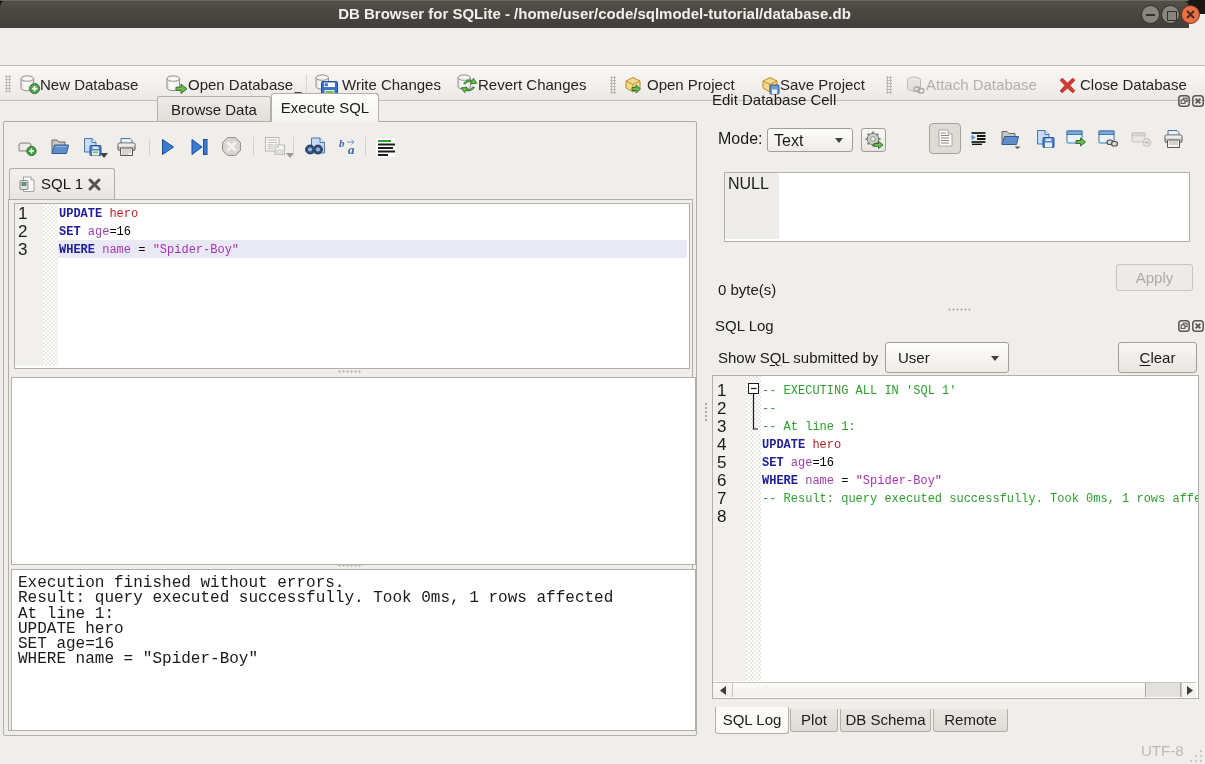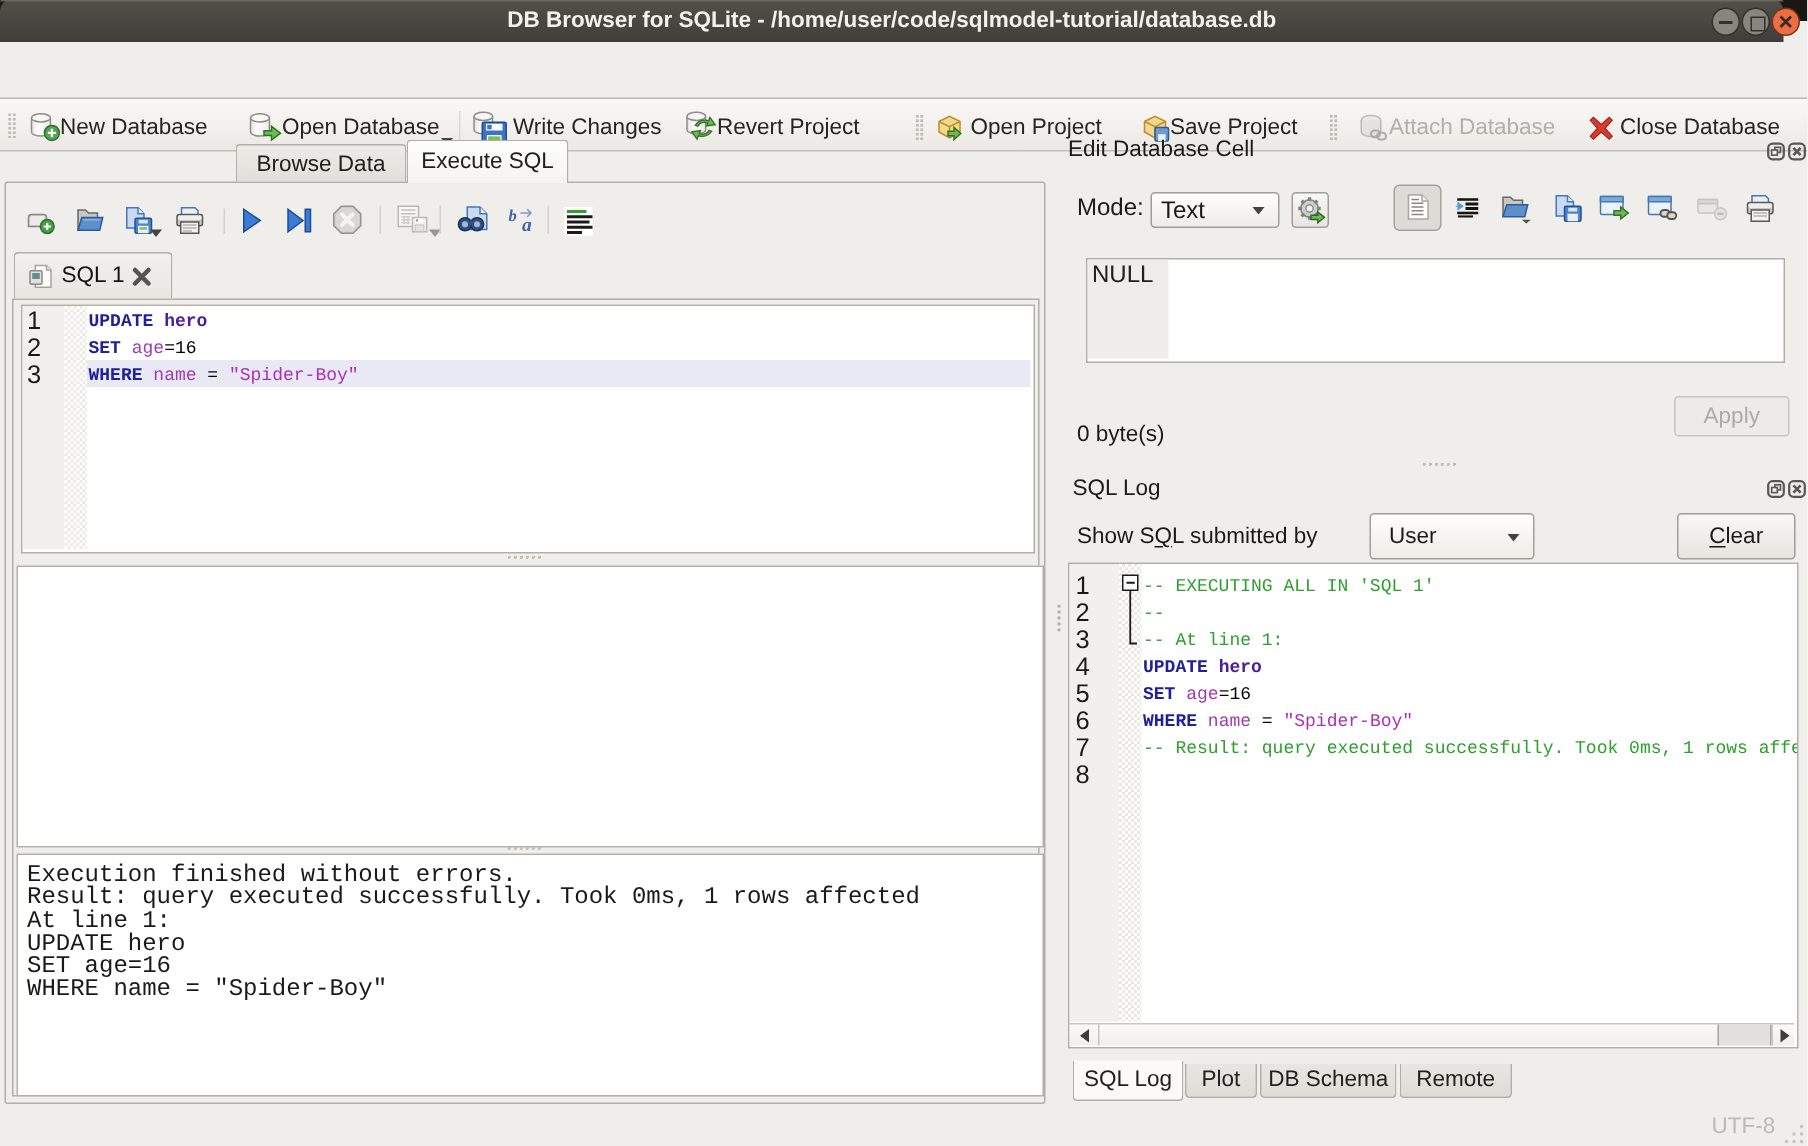--- a/index.html
+++ b/index.html
@@ -2,21 +2,21 @@
 <html><head>
 <meta charset="utf-8">
 <style>
 html,body{margin:0;padding:0;}
 #root{position:relative;width:1205px;height:764px;background:#F0EEEA;overflow:hidden;
   font-family:"Liberation Sans",sans-serif;-webkit-font-smoothing:antialiased;}
 .abs{position:absolute;}
 .mono{font-family:"Liberation Mono",monospace;}
 .box{position:absolute;background:#fff;border:1px solid #B2AEA8;overflow:hidden;}
 .kw{color:#20209A;font-weight:bold;}
-.tbl{color:#4c1d95;font-weight:bold;}
+.tbl{color:#b91c1c;font-weight:normal;}
 .id{color:#A03CB0;}
 .str{color:#AB2FB7;}
 .cmt{color:#2DA02D;}
 
 #titlebar{position:absolute;left:0;top:0;width:1189px;height:28px;
   background:linear-gradient(#525049,#403E39);border-radius:7px 7px 0 0;}
 #titlebar:before{content:"";position:absolute;left:0;top:0;right:0;height:1px;background:#6B6962;border-radius:7px 7px 0 0;}
 #title{position:absolute;left:0;top:0;width:100%;height:28px;line-height:28px;text-align:center;
   color:#F3F1ED;font-size:15px;font-weight:bold;}
 .winbtn{position:absolute;top:5px;width:19px;height:19px;border-radius:50%;}
@@ -129,21 +129,21 @@
       <path d="M2.5 5 V13 a6.5 3 0 0 0 13 0 V5" fill="#DCDAD6" stroke="#9B9995"></path>
       <rect x="9" y="12" width="6" height="4.5" rx="2.2" fill="none" stroke="#85837F" stroke-width="1.3"></rect>
       <rect x="13" y="13.5" width="6" height="4.5" rx="2.2" fill="none" stroke="#85837F" stroke-width="1.3"></rect>
     </svg>
     <svg width="17" height="17" viewBox="0 0 17 17" style="left:1059px;top:11px;">
       <path d="M3.2 1.2 L8.5 6 L13.8 1.2 L15.8 3.2 L11 8.5 L15.8 13.8 L13.8 15.8 L8.5 11 L3.2 15.8 L1.2 13.8 L6 8.5 L1.2 3.2 Z" fill="#D63A30" stroke="#9E241C" stroke-width="0.8"></path>
     </svg>
     <div class="tbtext" style="left:40px;">New Database</div>
     <div class="tbtext" style="left:188px;">Open Database</div>
     <div class="tbtext" style="left:342px;">Write Changes</div>
-    <div class="tbtext" style="left:478px;">Revert Project</div>
+    <div class="tbtext" style="left:478px;">Revert Changes</div>
     <div class="tbtext" style="left:647px;">Open Project</div>
     <div class="tbtext" style="left:780px;">Save Project</div>
     <div class="vsep" style="left:306px;top:8px;height:20px;background:#DBD7D1;"></div>
     <div class="handle" style="left:610px;top:10px;height:18px;"></div>
     <div class="handle" style="left:886px;top:10px;height:18px;"></div>
     <div class="tbtext dis" style="left:926px;">Attach Database</div>
     <div class="tbtext" style="left:1080px;">Close Database</div>
   </div>
 
   <div class="abs" style="left:3px;top:121px;width:694px;height:615px;border:1px solid #B2AEA8;border-radius:2px;box-sizing:border-box;"></div>
@@ -360,21 +360,21 @@
   <svg width="12" height="12" viewBox="0 0 12 12" style="left:1178px;top:320px;">
     <rect x="0.8" y="0.8" width="10.4" height="10.4" rx="2.8" fill="none" stroke="#5A5855" stroke-width="1.5"></rect>
     <rect x="5.2" y="3.2" width="3.8" height="3.4" fill="none" stroke="#5A5855" stroke-width="1.1"></rect>
     <rect x="3.1" y="5" width="3.8" height="3.4" fill="#F5F4F1" stroke="#5A5855" stroke-width="1.1"></rect>
   </svg>
   <svg width="12" height="12" viewBox="0 0 12 12" style="left:1192px;top:320px;">
     <rect x="0.8" y="0.8" width="10.4" height="10.4" rx="2.8" fill="none" stroke="#5A5855" stroke-width="1.5"></rect>
     <path d="M3.6 3.6 L8.4 8.4 M8.4 3.6 L3.6 8.4" stroke="#5A5855" stroke-width="1.8"></path>
   </svg>
   <div class="abs" style="left:718px;top:349px;font-size:15px;color:#1B1A17;">Show S<u style="text-underline-offset:2px;">Q</u>L submitted by</div>
-  <div class="combo" style="left:885px;top:342px;width:110px;height:31px;margin-left:28px;">
+  <div class="combo" style="left:885px;top:342px;width:124px;height:31px;">
     <div class="abs" style="left:12px;top:6px;line-height:18px;">User</div>
       <div class="arr"></div>
   </div>
   <div class="btn" style="left:1118px;top:342px;width:79px;height:31px;line-height:29px;"><u style="text-underline-offset:2px;">C</u>lear</div>
 
   <div class="box" style="left:712px;top:375px;width:485px;height:322px;">
     <div class="abs" style="left:0;top:0;width:33px;height:305px;background:#F1F0ED;"></div>
     <div class="abs checker" style="left:33px;top:0;width:15px;height:305px;"></div>
     <div class="abs" style="left:4px;top:6px;color:#1A1A1A;font-size:17px;line-height:18px;white-space:pre;">1
 2

